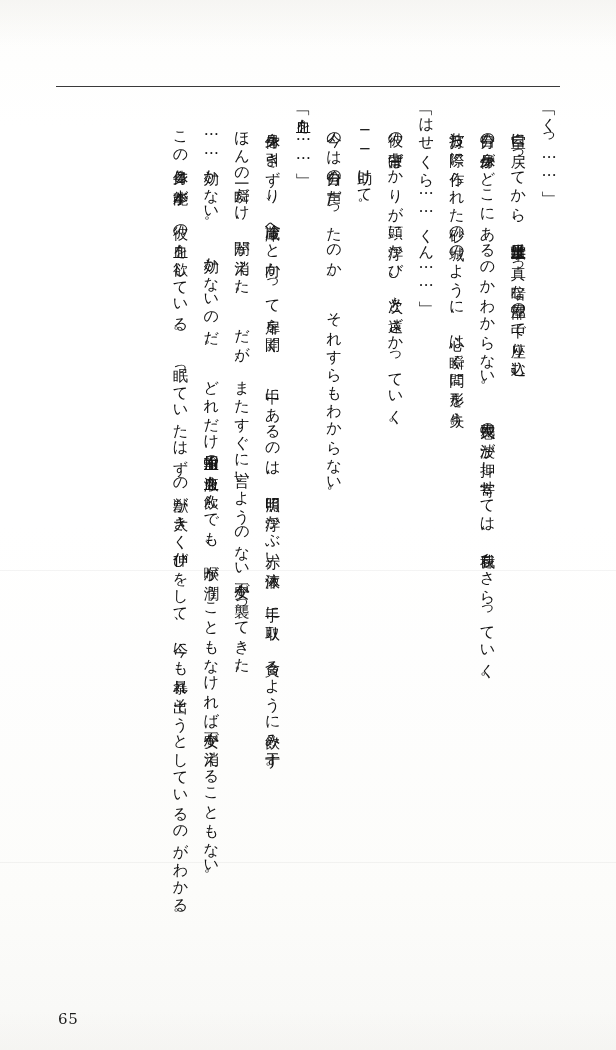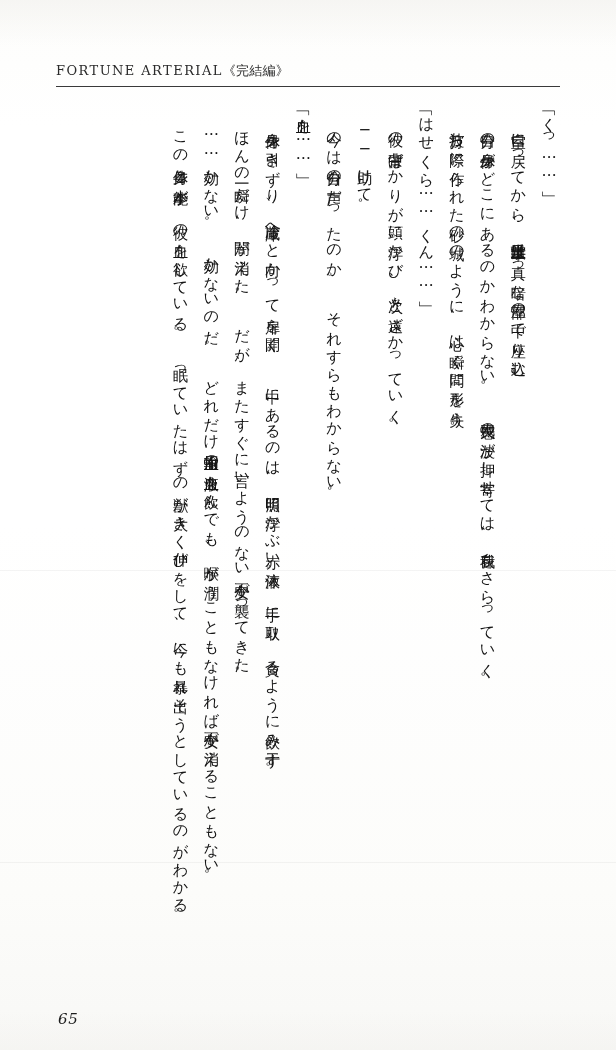--- a/index.html
+++ b/index.html
@@ -99,35 +99,31 @@
   }
 
   .folio {
     position: absolute;
     left: 58px;
     bottom: 22px;
     font-size: 15px;
     letter-spacing: 0.05em;
     color: #1c1c1c;
     font-family: "DejaVu Serif", "Liberation Serif", serif;
-    font-style: italic;
   }
 </style>
 </head>
 <body>
 
 <div class="page">
   <div class="page-shade-top"></div>
   <div class="page-shade-bottom"></div>
   <div class="crease c1"></div>
   <div class="crease c2"></div>
 
-  <div class="running-head">
-    <span class="rh-latin">FORTUNE ARTERIAL</span><span class="rh-jp">《完結編》</span>
-  </div>
   <div class="rule"></div>
 
   <div class="vtext">
     <p class="dialogue">「くっ……」</p>
     <p>自室に戻ってから、千堂瑛里華は真っ暗な部屋の中で座り込む。</p>
     <p>自分の身体がどこにあるのかわからない。　喪失感の波が押し寄せては、自我をさらっていく。</p>
     <p>波打ち際に作られた砂の城のように、心は瞬く間に形を失う。</p>
     <p class="dialogue">「はせくら……くん……」</p>
     <p>彼の背中ばかりが頭に浮かび、次々と遠ざかっていく。</p>
     <p>──助けて。</p>

